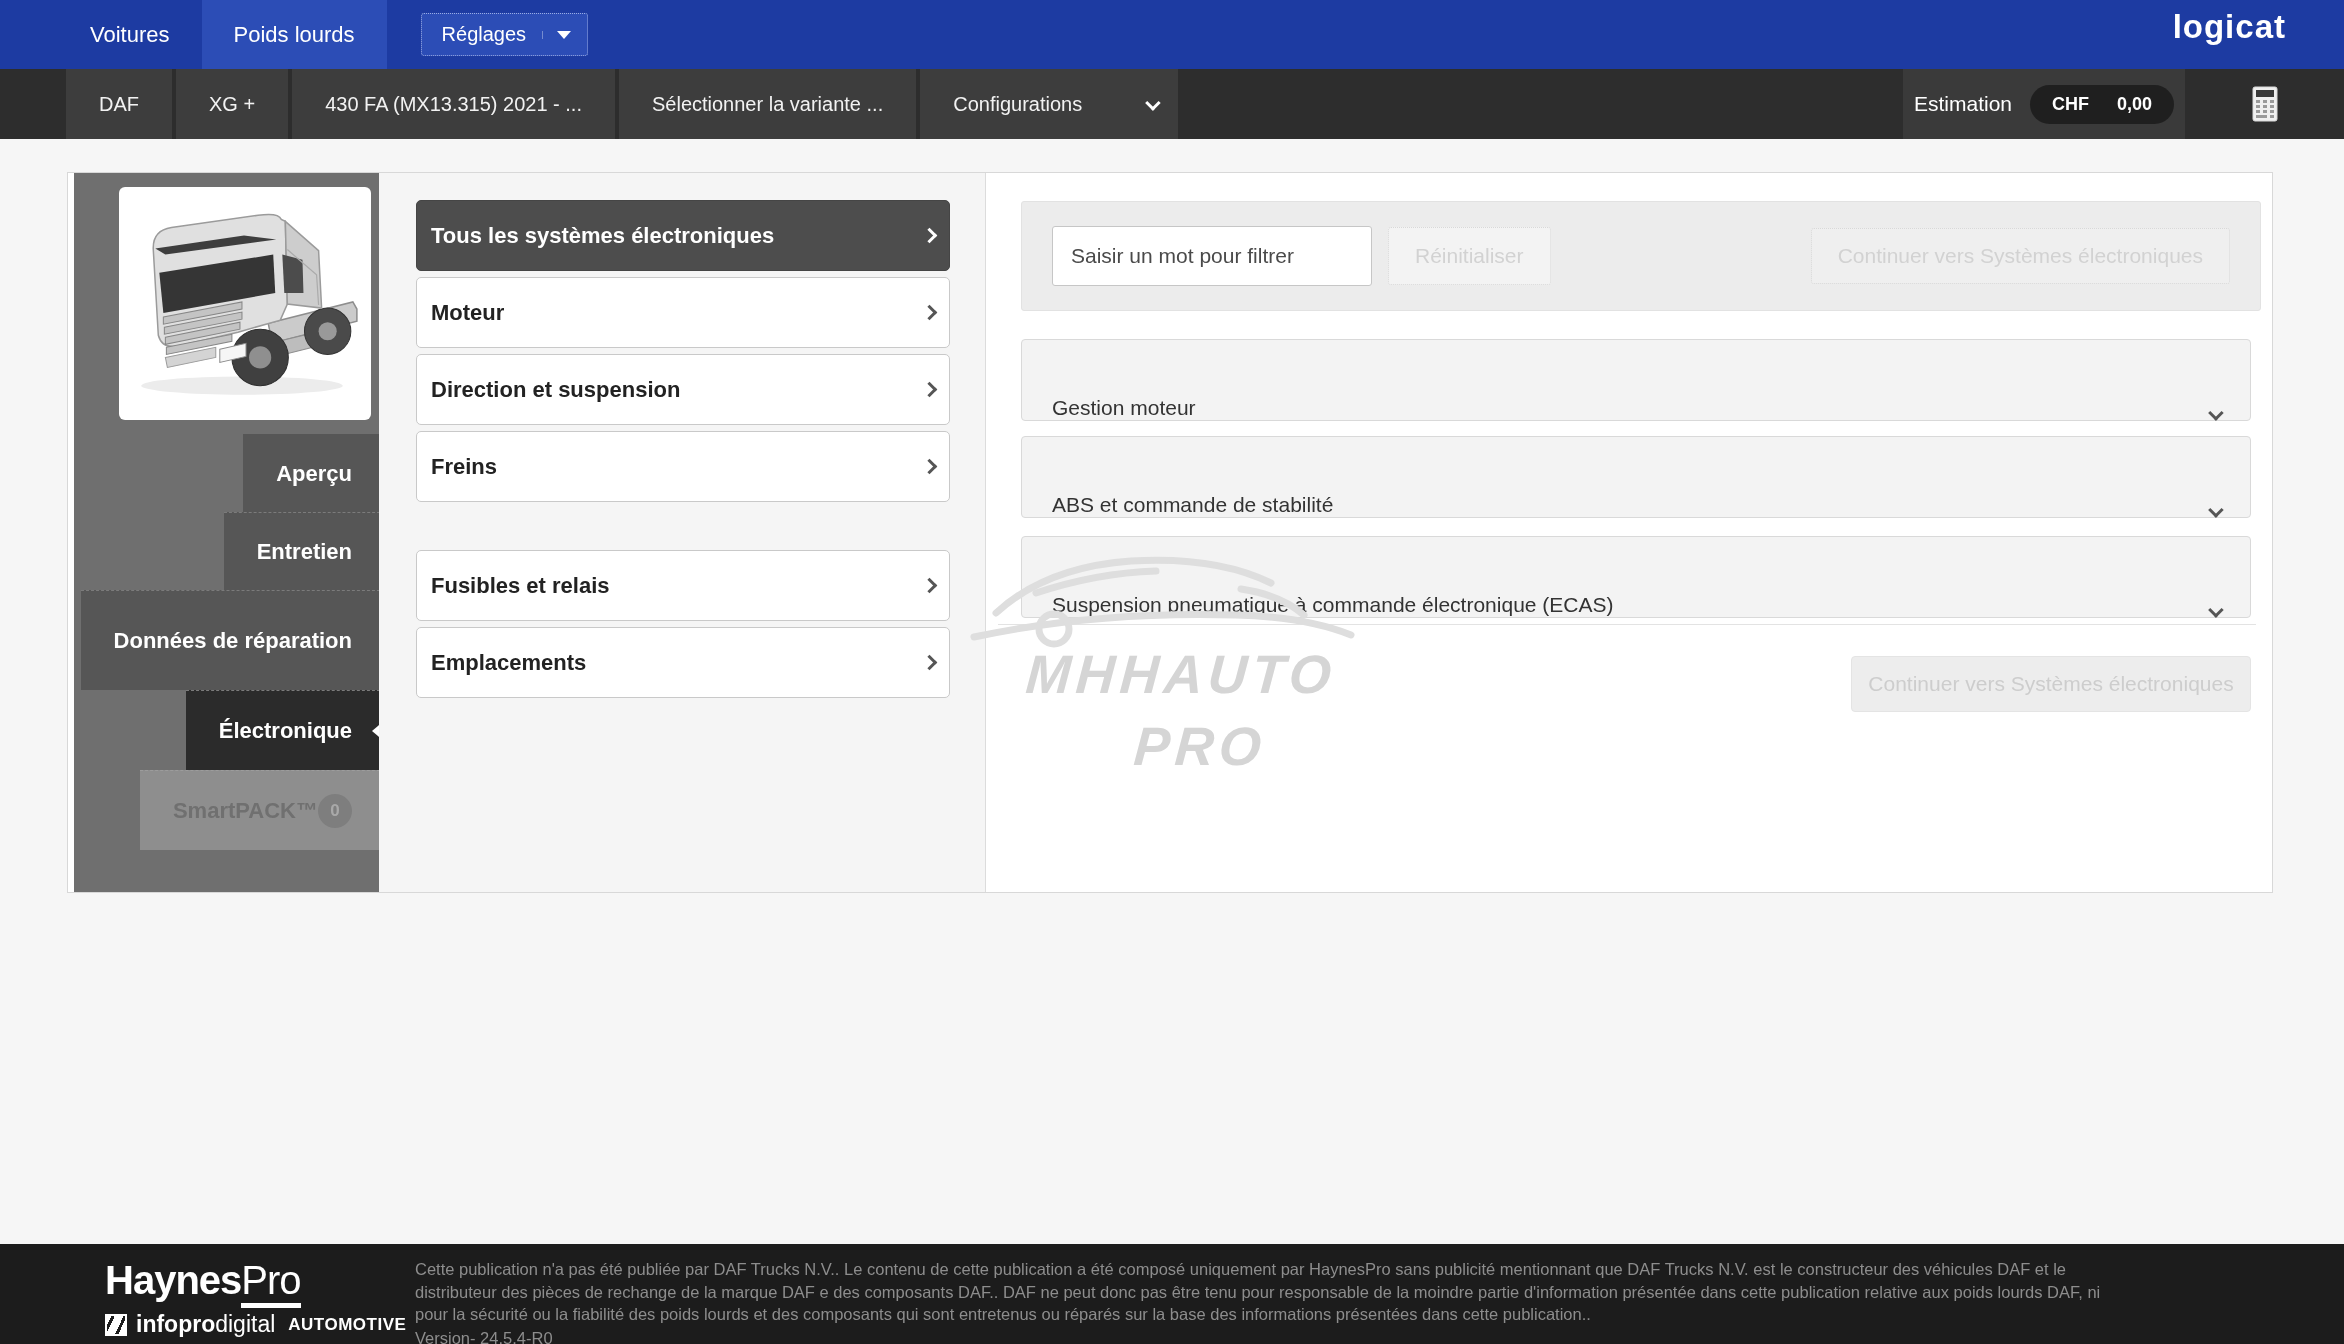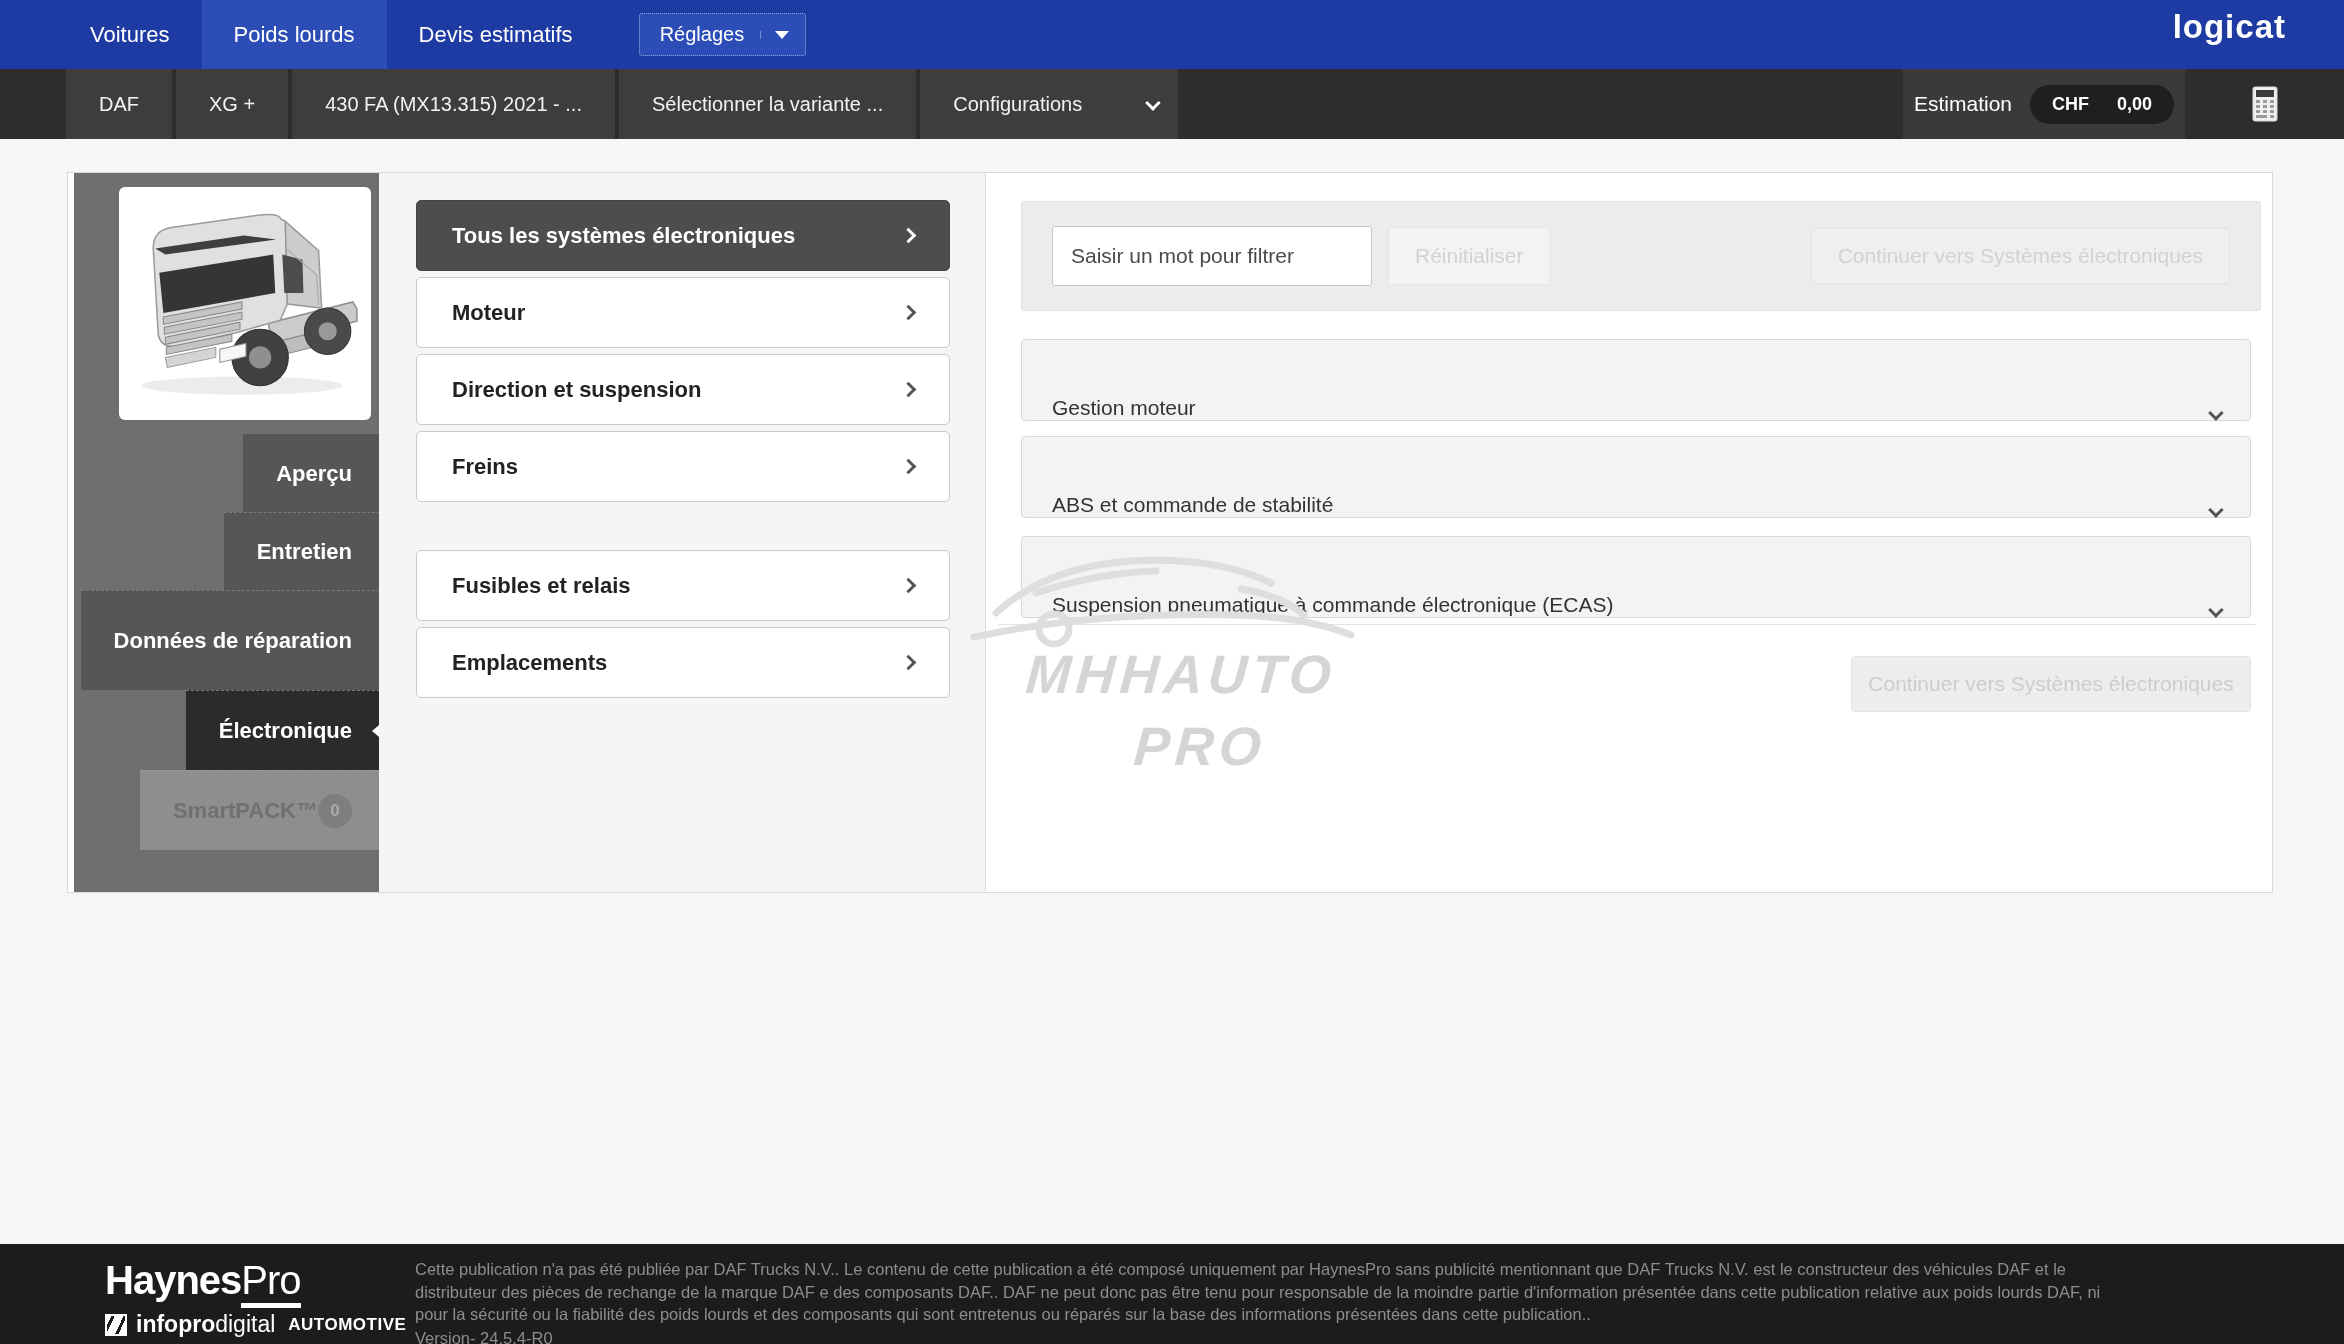--- a/index.html
+++ b/index.html
@@ -69,21 +69,21 @@
     border-top:1px dashed #9c9c9c; cursor:default; }
   .badge { width:34px; height:34px; border-radius:50%; background:#7e7e7e; color:#a9a9a9;
     font-size:17px; font-weight:bold; display:flex; align-items:center; justify-content:center; }
   .side-filler { flex:1; background:#8e8e8e; border-top:1px dashed #9c9c9c; }
 
   
   .mid-col { position:absolute; left:311px; top:0; width:607px; height:100%;
     background:#f5f5f5; border-right:1px solid #dcdcdc; }
   .sys-btn { position:relative; margin:0 35px 6px 37px; height:71px; background:#fff;
     border:1px solid #c9c9c9; border-radius:5px; display:flex; align-items:center;
-    justify-content:space-between; padding:0 35px; font-size:22px; font-weight:bold;
+    justify-content:space-between; padding:0 14px; font-size:22px; font-weight:bold;
     color:#222; cursor:pointer; }
   .sys-btn:first-child { margin-top:27px; }
   .sys-btn .chev { border-color:#555; transform:rotate(-45deg); }
   .sys-btn.active { background:#4d4d4d; border-color:#454545; color:#fff; }
   .sys-btn.active .chev { border-color:#fff; }
   .group-gap { height:42px; }
 
   
   .right-col { position:absolute; left:918px; top:0; right:0; height:100%; background:#fff; }
   .filter-card { position:absolute; left:35px; top:28px; width:1240px; height:110px;
@@ -130,21 +130,20 @@
   .f-text { position:absolute; left:415px; top:14px; width:1690px;
     font-size:16.5px; line-height:22.5px; color:#8d8d8d; }
   .f-version { margin-top:1px; }
 </style>
 </head>
 <body>
 
 <div class="topnav">
   <div class="tab">Voitures</div>
   <div class="tab active">Poids lourds</div>
-  <div class="tab">Devis estimatifs</div>
   <div class="settings-btn">
     <span>Réglages</span>
     <span class="settings-caret">
         <i></i>
       </span>
   </div>
   <div class="logo">logicat</div>
 </div>
 
 <div class="subnav">

